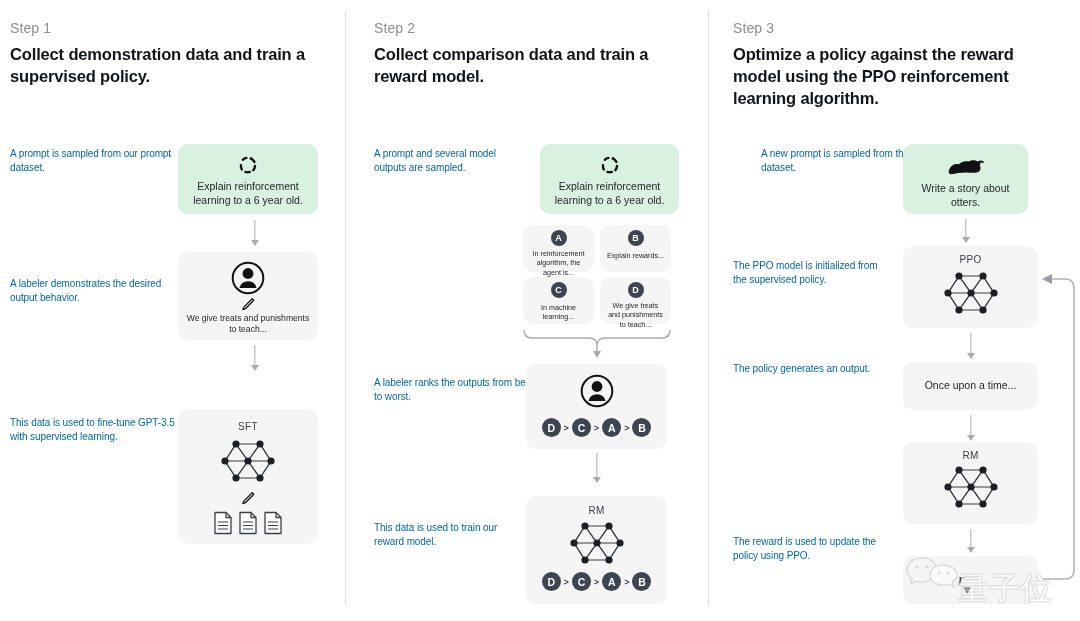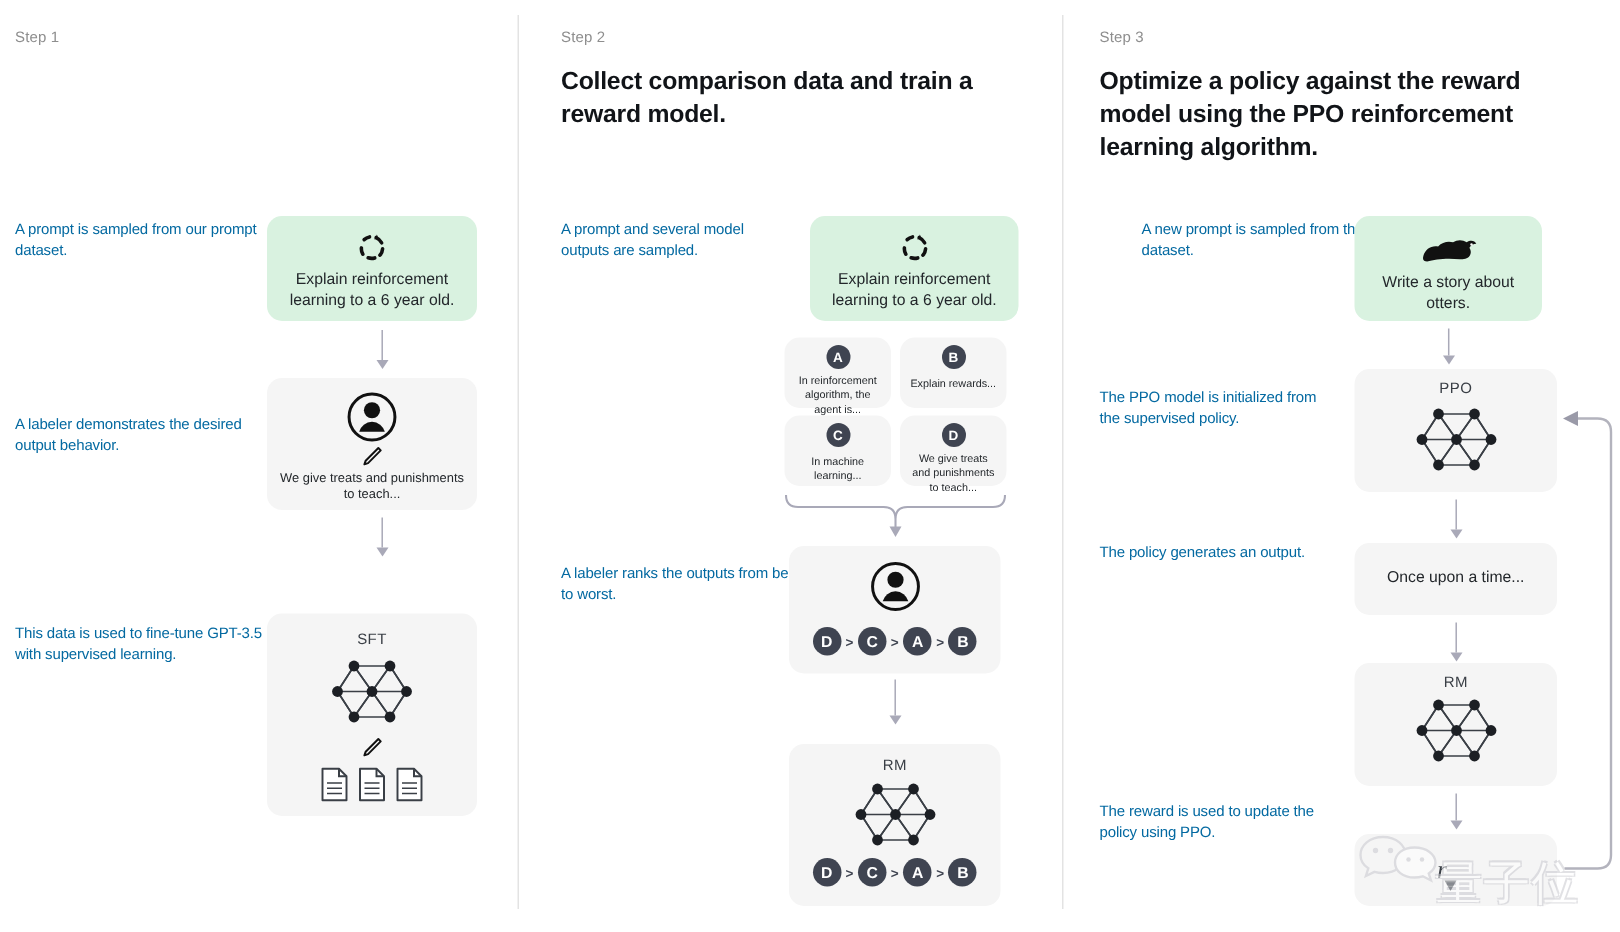--- a/index.html
+++ b/index.html
@@ -19,21 +19,21 @@
   .divider.d1 { left: 345px; }
   .divider.d2 { left: 708px; }
 
   .col { position: absolute; top: 0; height: 621px; }
   .col1 { left: 0;    width: 345px; }
   .col2 { left: 346px;width: 362px; }
   .col3 { left: 709px;width: 371px; }
 
   .step-label {
     position: absolute;
-    font-size: 10px;
+    font-size: 14px;
     color: #8e8e8e;
     letter-spacing: .1px;
   }
   .step-title {
     position: absolute;
     font-size: 16.5px;
     font-weight: bold;
     line-height: 1.33;
     color: #111418;
     letter-spacing: -0.15px;
@@ -128,20 +128,21 @@
 </head>
 <body>
 
 <div id="root">
 
   <div class="divider d1"></div>
   <div class="divider d2"></div>
 
   <div class="col col1">
     <div class="step-label" style="left:10px; top:20px;">Step 1</div>
+    <div class="step-title" style="left:10px; top:44px; width:300px;">Collect demonstration data and train a supervised policy.</div>
 
     <div class="caption" style="left:10px; top:147px; width:165px;">A prompt is sampled from our prompt dataset.</div>
     <div class="caption" style="left:10px; top:277px; width:175px;">A labeler demonstrates the desired output behavior.</div>
     <div class="caption" style="left:10px; top:416px; width:170px;">This data is used to fine-tune GPT-3.5 with supervised learning.</div>
 
     <div class="card green" style="left:178px; top:144px; width:140px; height:70px;">
       <svg style="position:absolute;left:50%;top:10px;transform:translateX(-50%);" width="22" height="22" viewBox="0 0 24 24">
         <g fill="none" stroke="#111" stroke-width="2.6" stroke-linecap="round">
           <path d="M6.3 6.3 A8 8 0 0 1 10.2 4.3"></path>
           <path d="M15 4.8 A8 8 0 0 1 19 8.6"></path>
@@ -223,20 +224,21 @@
       </div>
     </div>
   </div>
 
   <div class="col col2">
     <div class="step-label" style="left:28px; top:20px;">Step 2</div>
     <div class="step-title" style="left:28px; top:44px; width:300px;">Collect comparison data and train a reward model.</div>
 
     <div class="caption" style="left:28px; top:376px; width:160px;">A labeler ranks the outputs from best to worst.</div>
     <div class="caption" style="left:28px; top:147px; width:150px;">A prompt and several model outputs are sampled.</div>
+    <div class="caption" style="left:28px; top:521px; width:150px;">This data is used to train our reward model.</div>
 
     <div class="card green" style="left:194px; top:144px; width:139px; height:70px;">
       <svg style="position:absolute;left:50%;top:10px;transform:translateX(-50%);" width="22" height="22" viewBox="0 0 24 24">
         <g fill="none" stroke="#111" stroke-width="2.6" stroke-linecap="round">
           <path d="M6.3 6.3 A8 8 0 0 1 10.2 4.3"></path>
           <path d="M15 4.8 A8 8 0 0 1 19 8.6"></path>
           <path d="M19.7 13 A8 8 0 0 1 17.8 17.6"></path>
           <path d="M14 19.6 A8 8 0 0 1 9.2 19.5"></path>
           <path d="M5.3 16.9 A8 8 0 0 1 4.3 12.3"></path>
         </g>

